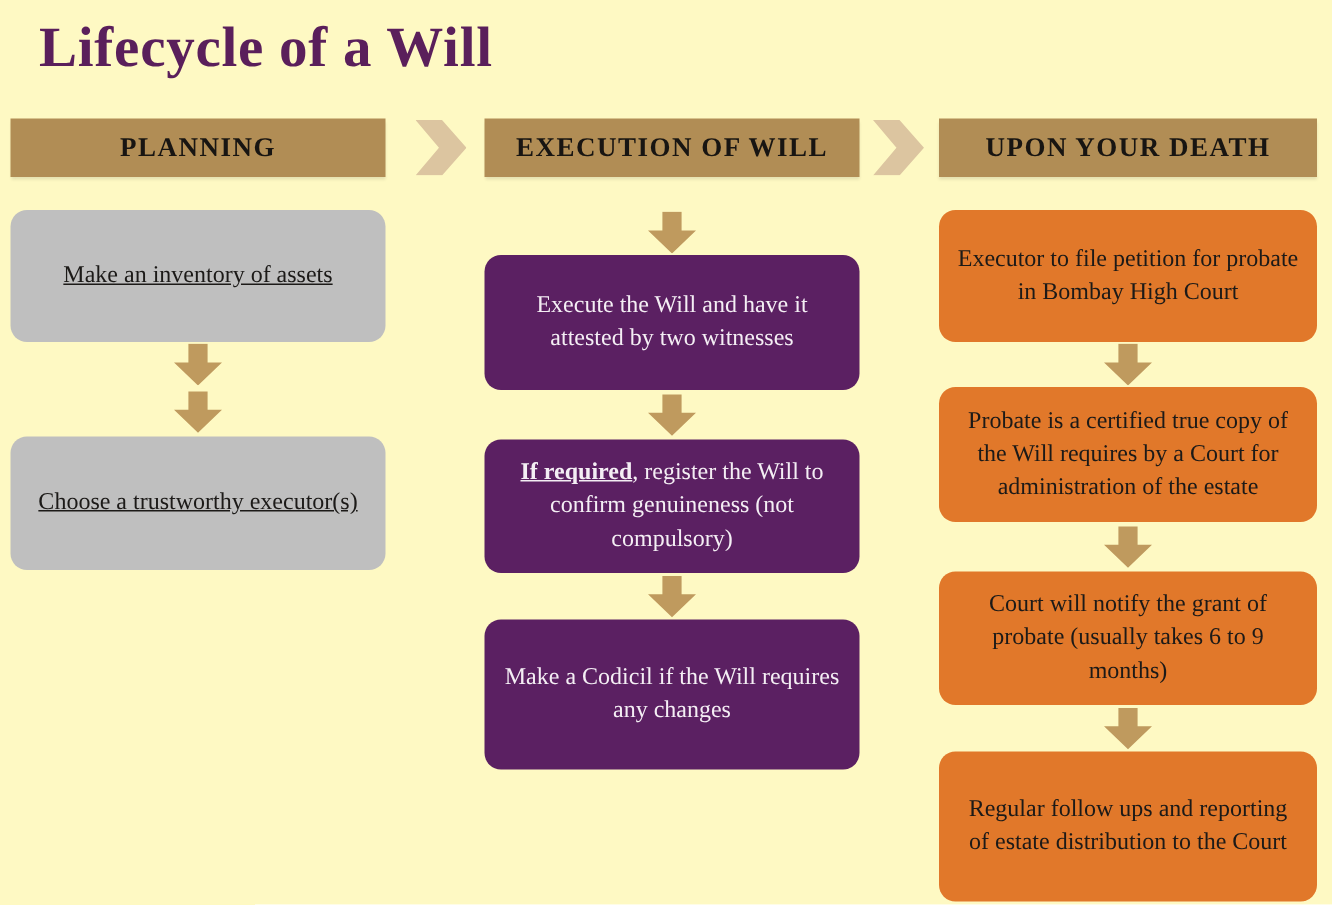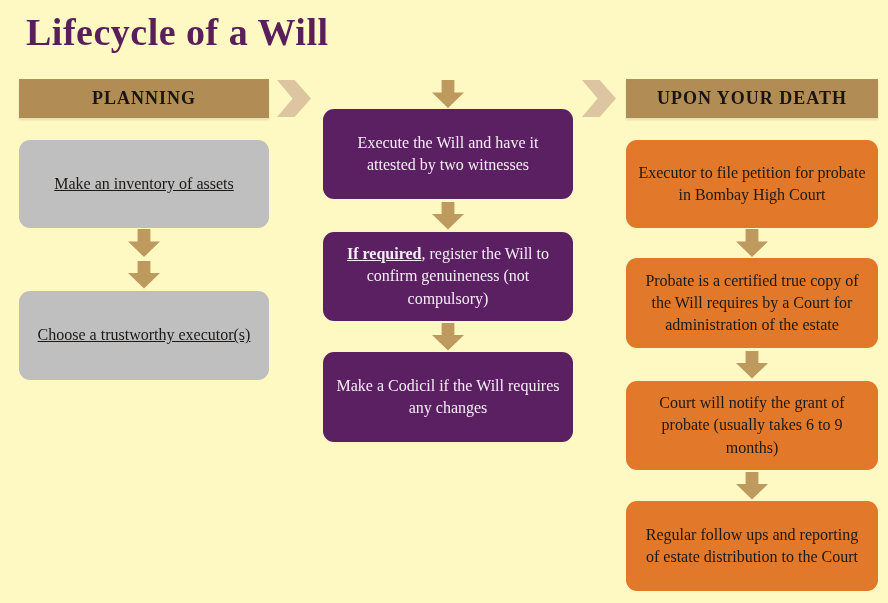--- a/index.html
+++ b/index.html
@@ -20,21 +20,21 @@
     color: var(--title, #5a1f5b);
     letter-spacing: 0.5px;
     white-space: nowrap;
   }
   .col {
     position: absolute;
     top: 79px;
     display: flex;
     flex-direction: column;
   }
-  .col-1 { left: 19px;  width: 250px; }
+  .col-1 { left: 7px;  width: 250px; }
   .col-2 { left: 323px; width: 250px; }
   .col-3 { left: 626px; width: 252px; }
   .col-header {
     height: 39px;
     margin-bottom: 22px;
     background: var(--header-bg, #b18d55);
     color: var(--header-text, #181512);
     font-size: 18px;
     font-weight: bold;
     letter-spacing: 1px;
@@ -60,21 +60,21 @@
     display: flex;
     align-items: center;
     justify-content: center;
     text-align: center;
     font-size: 16px;
     line-height: 1.38;
   }
   .r1 { height: 88px; }
   .r2 { height: 90px; }
   .r3 { height: 89px; }
-  .r4 { height: 90px; }
+  .r4 { height: 100px; }
   .slot1 { height: 30px; }
   .slot2 { height: 33px; }
   .slot3 { height: 31px; }
   .arrow-slot { display: flex; align-items: center; justify-content: center; }
   .down-arrow {
     width: 32px;
     height: 28px;
     background: var(--arrow, #bf9a5e);
     clip-path: polygon(30% 0, 70% 0, 70% 45%, 100% 45%, 50% 100%, 0 45%, 30% 45%);
   }
@@ -98,20 +98,21 @@
     </div>
     <div class="arrow-slot slot2">
       <div class="down-arrow"></div>
     </div>
     <div class="box box-gray r3">Choose a trustworthy executor(s)</div>
   </div>
 
   <div class="chevron chevron-1"></div>
 
   <div class="col col-2">
+    <div class="col-header">EXECUTION OF WILL</div>
     <div class="arrow-slot slot1">
       <div class="down-arrow"></div>
     </div>
     <div class="box box-purple r2">Execute the Will and have it attested by two witnesses</div>
     <div class="arrow-slot slot2">
       <div class="down-arrow"></div>
     </div>
     <div class="box box-purple r3">
       <span><span class="emph">If required</span><span>, register the Will to confirm genuineness (not compulsory)</span></span>
     </div>

